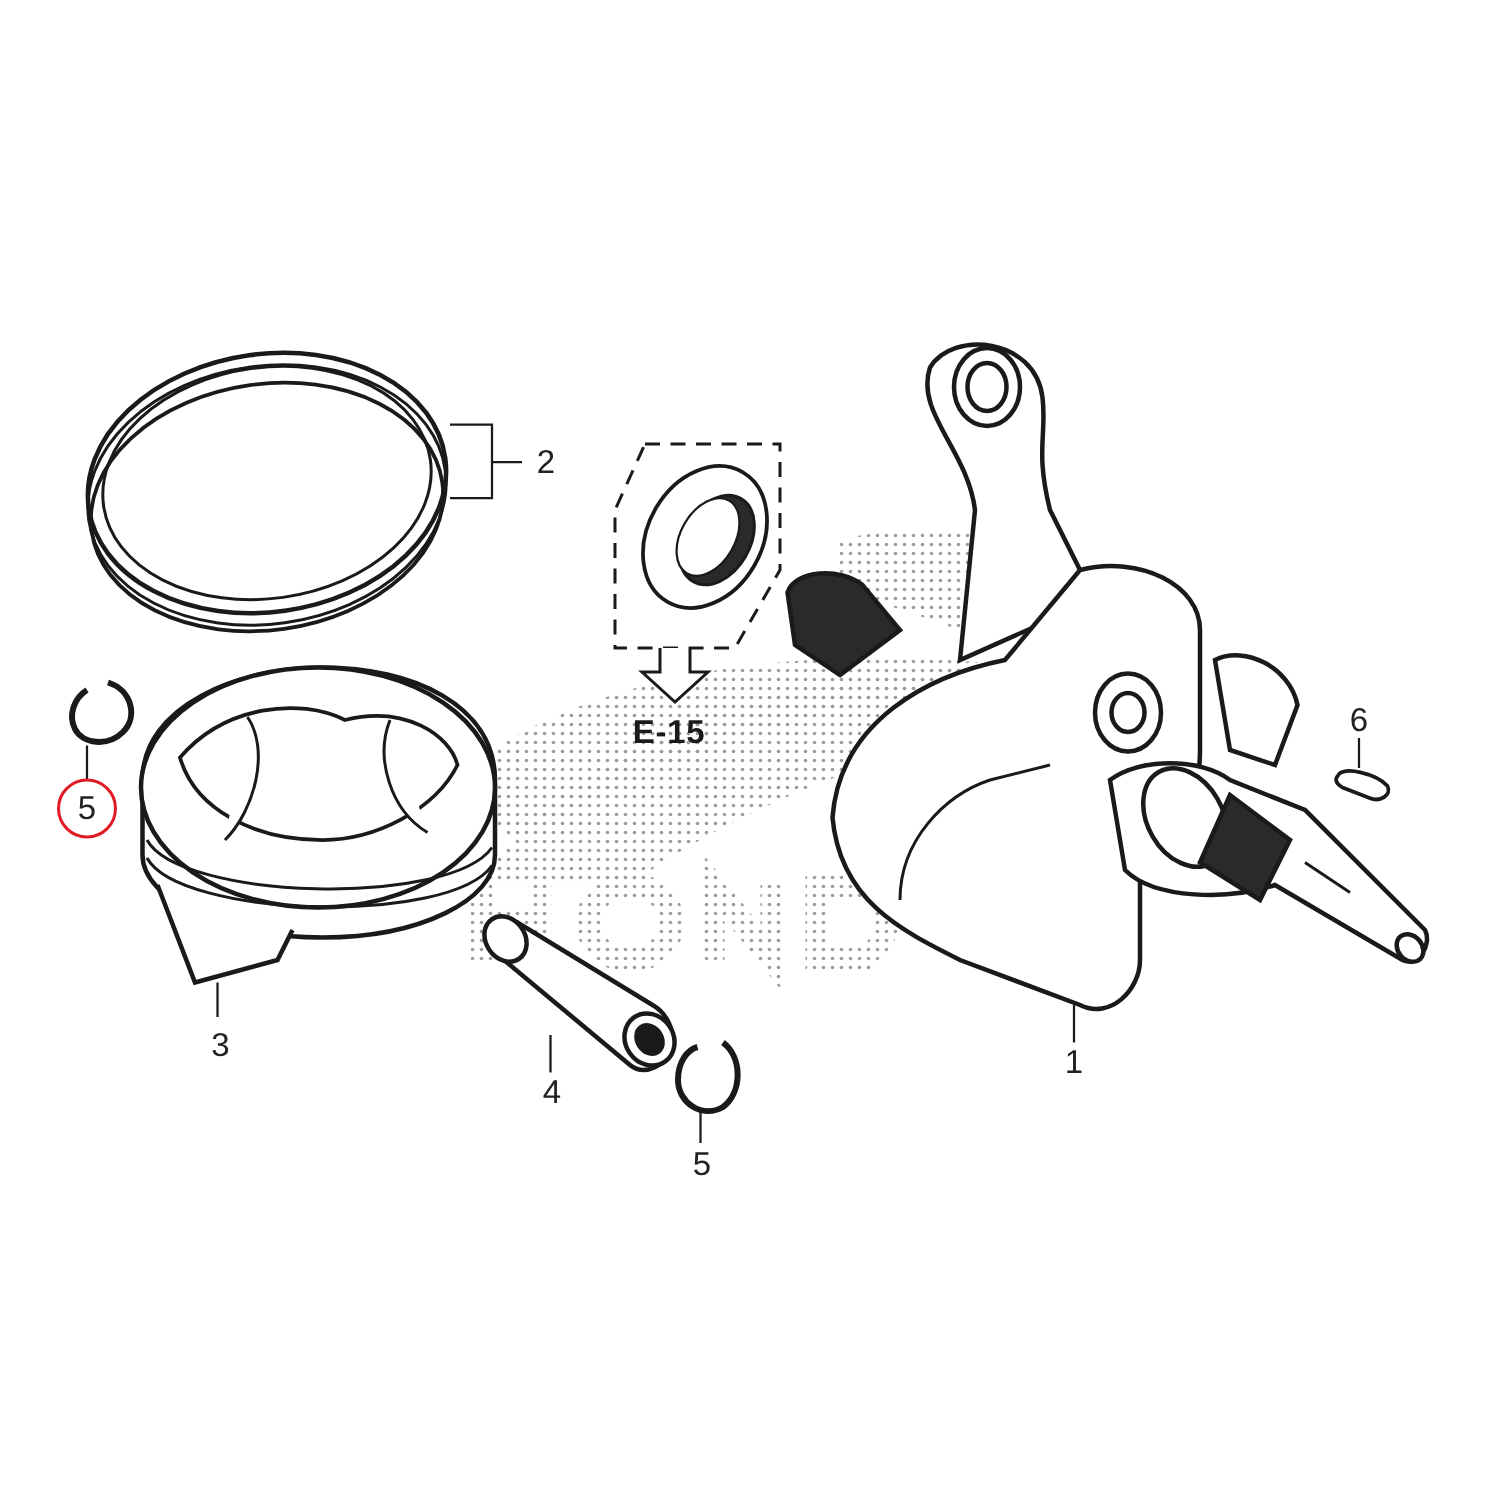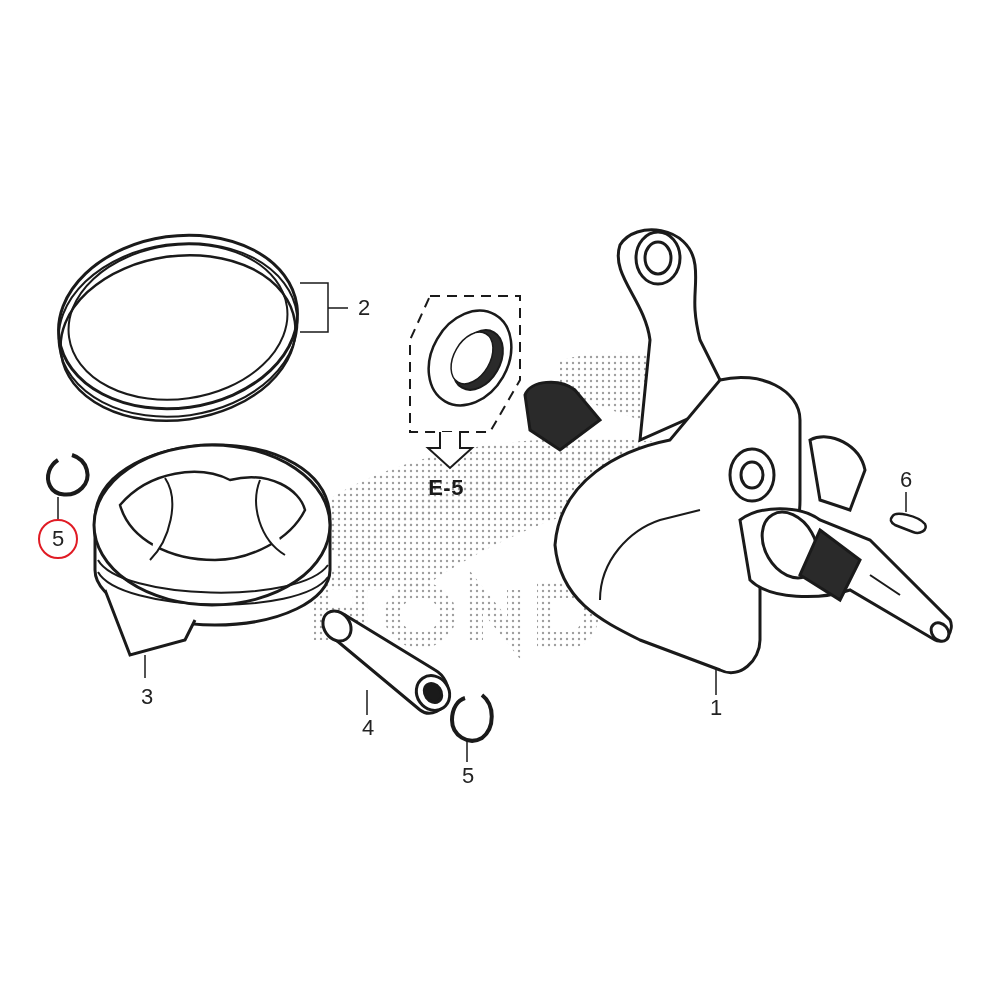--- a/index.html
+++ b/index.html
@@ -107,13 +107,13 @@
 
 <div class="callout" style="left:716px; top:708px;">1</div>
 <div class="callout" style="left:364px; top:308px;">2</div>
 <div class="callout" style="left:147px; top:697px;">3</div>
 <div class="callout" style="left:368px; top:728px;">4</div>
 <div class="highlight-ring" style="left:58px; top:539px;"></div>
 <div class="callout" style="left:58px; top:539px;">5</div>
 <div class="callout" style="left:468px; top:776px;">5</div>
 <div class="callout" style="left:906px; top:480px;">6</div>
 
-<div class="ref-label" style="left:446px; top:488px;">E-5</div>
+<div class="ref-label" style="left:446px; top:488px;">E-15</div>
 
 </body></html>

